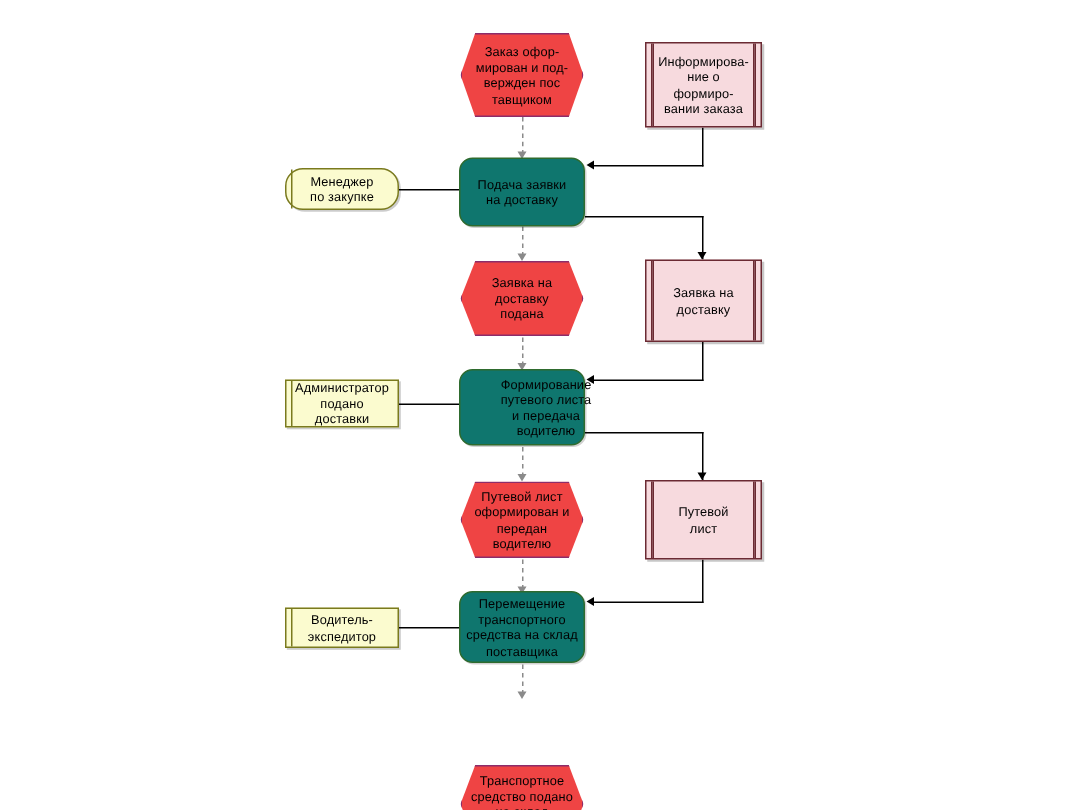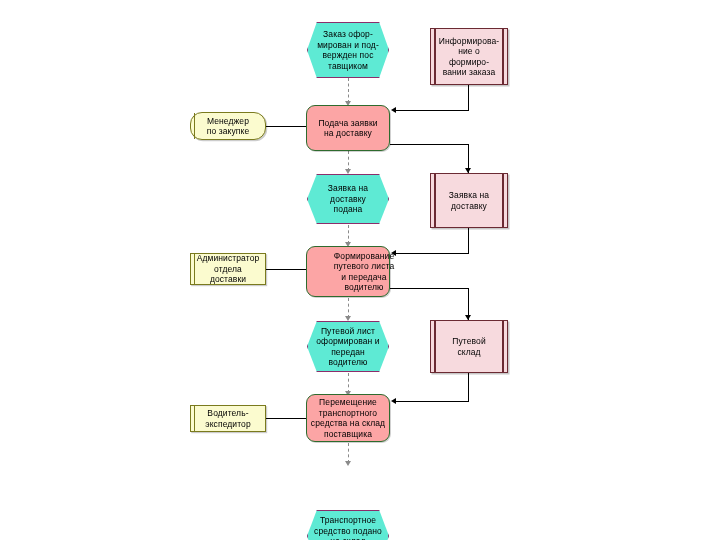--- a/index.html
+++ b/index.html
@@ -33,30 +33,30 @@
     font-family: "Liberation Sans", sans-serif;
     font-size: 8.5px;
     line-height: 10.5px;
     letter-spacing: 0.1px;
     white-space: pre-line;
     user-select: none;
   }
 
   
   .process {
-    background: #fca5a5;
+    background: #0f766e;
     border: 1.2px solid #2e6b2e;
     border-radius: 9px;
     box-shadow: 1px 1px 0 rgba(0,0,0,0.18);
     justify-content: center;
   }
 
   
   .event {
-    background: #5eead4;
+    background: #ef4444;
     border: 1.2px solid #8c2d6b;
     clip-path: polygon(12% 0%, 88% 0%, 100% 50%, 88% 100%, 12% 100%, 0% 50%);
     -webkit-clip-path: polygon(12% 0%, 88% 0%, 100% 50%, 88% 100%, 12% 100%, 0% 50%);
     overflow: visible;
   }
   .event .evt-label {
     position: relative;
     z-index: 3;
     width: 126%;
   }
@@ -234,31 +234,31 @@
 вании  заказа</span>
   </div>
 
   <div class="node data-object" style="left:430px; top:173px; width:78px; height:55px;">
     <span class="do-label">Заявка на
 доставку</span>
   </div>
 
   <div class="node data-object" style="left:430px; top:320px; width:78px; height:53px;">
     <span class="do-label">Путевой
-склад</span>
+лист</span>
   </div>
 
   <div class="node actor" style="left:190px; top:112px; width:76px; height:28px;border-radius:12px;">
     <span class="act-label">Менеджер
 по закупке</span>
   </div>
 
   <div class="node actor" style="left:190px; top:253px; width:76px; height:32px;">
     <span class="act-label">Администратор
-отдела
+подано
 доставки</span>
   </div>
 
   <div class="node actor" style="left:190px; top:405px; width:76px; height:27px;text-align:center;">
     <span class="act-label">Водитель-
 экспедитор</span>
   </div>
 
 </div>
 

